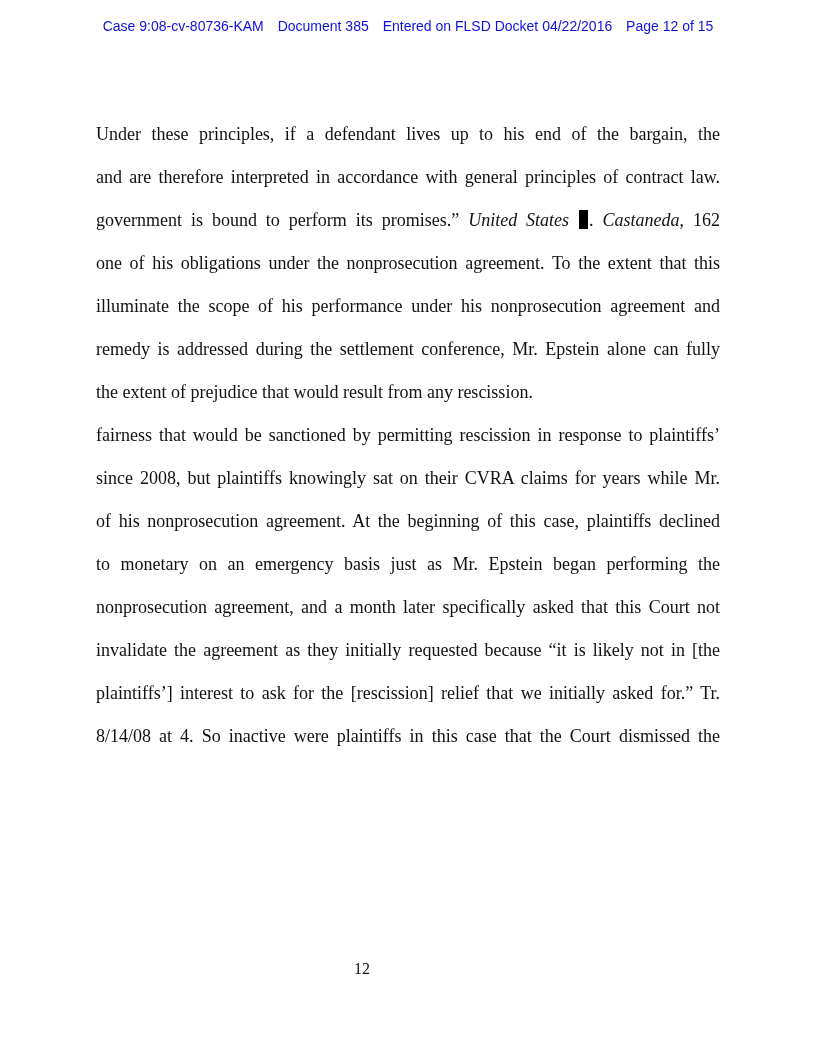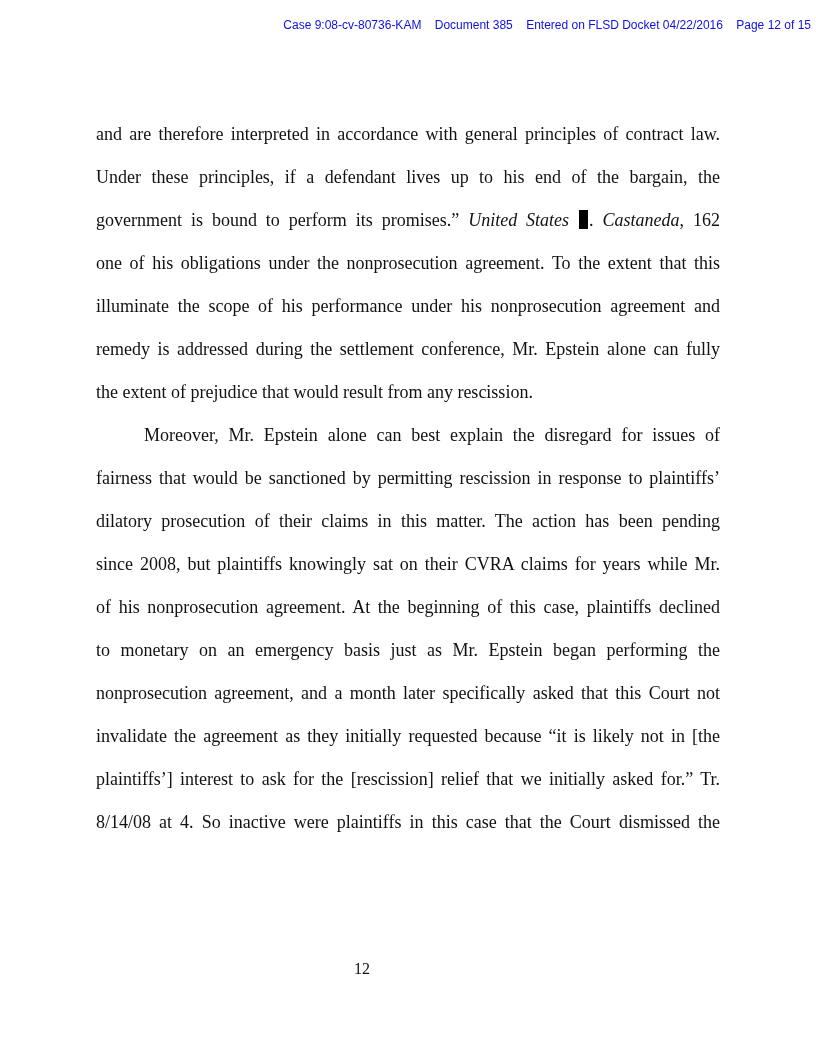--- a/index.html
+++ b/index.html
@@ -1,19 +1,19 @@
 <!DOCTYPE html>
 <html><head>
 <meta charset="utf-8">
 <style>
   html, body { margin: 0; padding: 0; background: #ffffff; }
   body { width: 816px; height: 1056px; position: relative; overflow: hidden; }
   .header {
-    position: absolute; top: 18px; left: 0; width: 816px; text-align: right;
-    font-family: "Liberation Sans", sans-serif; font-size: 12px; color: #1010e0;
+    position: absolute; top: 18px; left: 0; width: 816px; text-align: center;
+    font-family: "Liberation Sans", sans-serif; font-size: 14px; color: #1010e0;
     white-space: pre;
   }
   .header span { margin: 0 5px; }
   .body-text {
     position: absolute; left: 96px; top: 113px; width: 624px;
     font-family: "Liberation Serif", serif; font-size: 18px; color: #111;
     line-height: 43px;
   }
   .line { display: block; height: 43px; white-space: nowrap; text-align: justify; text-align-last: justify; }
   .line.last { text-align-last: left; }
@@ -24,31 +24,29 @@
     position: absolute; top: 960px; left: 0; width: 724px; text-align: center;
     font-family: "Liberation Serif", serif; font-size: 16px; color: #111;
   }
 </style>
 </head>
 <body>
 
 <div class="header"><span>Case 9:08-cv-80736-KAM</span> <span>Document 385</span> <span>Entered on FLSD Docket 04/22/2016</span> <span>Page 12 of 15</span></div>
 
 <div class="body-text">
+  <span class="line">Under these principles, if a defendant lives up to his end of the bargain, the</span>
   <span class="line">and are therefore interpreted in accordance with general principles of contract law.</span>
-  <span class="line">Under these principles, if a defendant lives up to his end of the bargain, the</span>
   <span class="line"><span>government is bound to perform its promises.” </span><i>United States</i> <span class="redact"></span><span>. </span><i>Castaneda</i><span>, 162</span></span>
   <span class="line">one of his obligations under the nonprosecution agreement.  To the extent that this</span>
   <span class="line">illuminate the scope of his performance under his nonprosecution agreement and</span>
   <span class="line">remedy is addressed during the settlement conference, Mr. Epstein alone can fully</span>
   <span class="line last">the extent of prejudice that would result from any rescission.</span>
 
-  <span class="line indent">Moreover, Mr. Epstein alone can best explain the disregard for issues of</span>
   <span class="line">fairness that would be sanctioned by permitting rescission in response to plaintiffs’</span>
-  <span class="line">dilatory prosecution of their claims in this matter.  The action has been pending</span>
   <span class="line">since 2008, but plaintiffs knowingly sat on their CVRA claims for years while Mr.</span>
   <span class="line">of his nonprosecution agreement.  At the beginning of this case, plaintiffs declined</span>
   <span class="line">to monetary on an emergency basis just as Mr. Epstein began performing the</span>
   <span class="line">nonprosecution agreement, and a month later specifically asked that this Court not</span>
   <span class="line">invalidate the agreement as they initially requested because “it is likely not in [the</span>
   <span class="line">plaintiffs’] interest to ask for the [rescission] relief that we initially asked for.” Tr.</span>
   <span class="line">8/14/08 at 4. So inactive were plaintiffs in this case that the Court dismissed the</span>
 </div>
 
 <div class="page-number">12</div>

